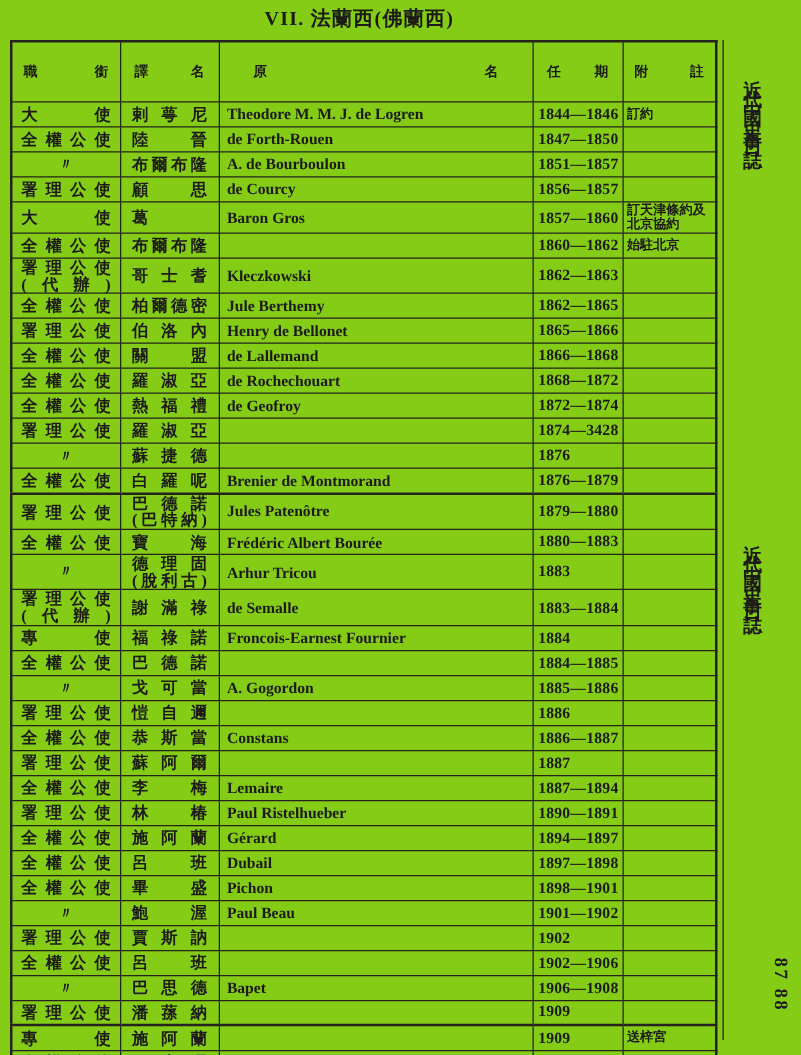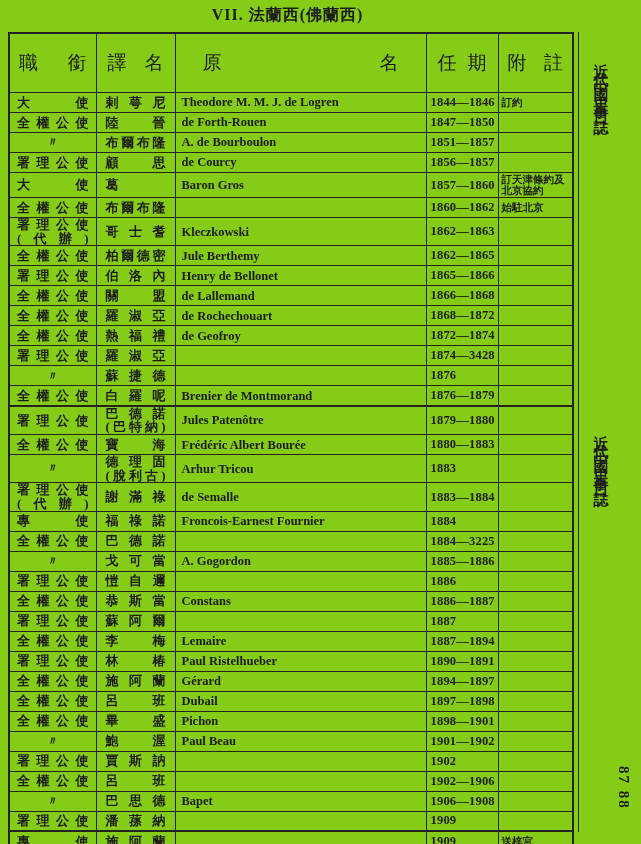--- a/index.html
+++ b/index.html
@@ -27,21 +27,21 @@
     border-collapse:collapse;
     table-layout:fixed;
     border:2px solid #24231f;
   }
   .doc-table th, .doc-table td {
     border:1px solid #24231f;
     vertical-align:middle;
   }
   thead th {
     height:29px;
-    font-size:19px; font-weight:normal;
+    font-size:11px; font-weight:bold;
     text-align:justify; text-align-last:justify;
   }
   th.h-rank { padding:0 9px; }
   th.h-name { padding:0 11px; }
   th.h-orig { padding:0 27px; }
   th.h-term { padding:0 11px; }
   th.h-note { padding:16px 9px; }
   tbody tr { height:20px; }
   tbody tr.tall { height:27px; }
   tbody tr.sep-top td { border-top:2.5px solid #24231f; }
@@ -259,21 +259,21 @@
           <td class="rank">專使</td>
           <td class="name">福祿諾</td>
           <td class="orig">Froncois-Earnest Fournier</td>
           <td class="term">1884</td>
           <td class="note"></td>
         </tr>
         <tr>
           <td class="rank">全權公使</td>
           <td class="name">巴德諾</td>
           <td class="orig"></td>
-          <td class="term">1884—3225</td>
+          <td class="term">1884—1885</td>
           <td class="note"></td>
         </tr>
         <tr>
           <td class="rank ditto">〃</td>
           <td class="name">戈可當</td>
           <td class="orig">A. Gogordon</td>
           <td class="term">1885—1886</td>
           <td class="note"></td>
         </tr>
         <tr>

